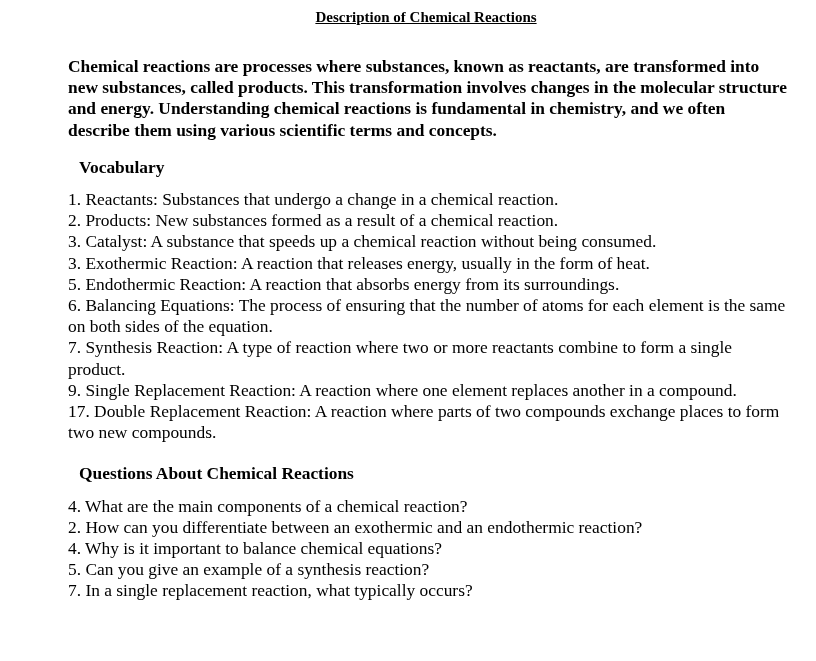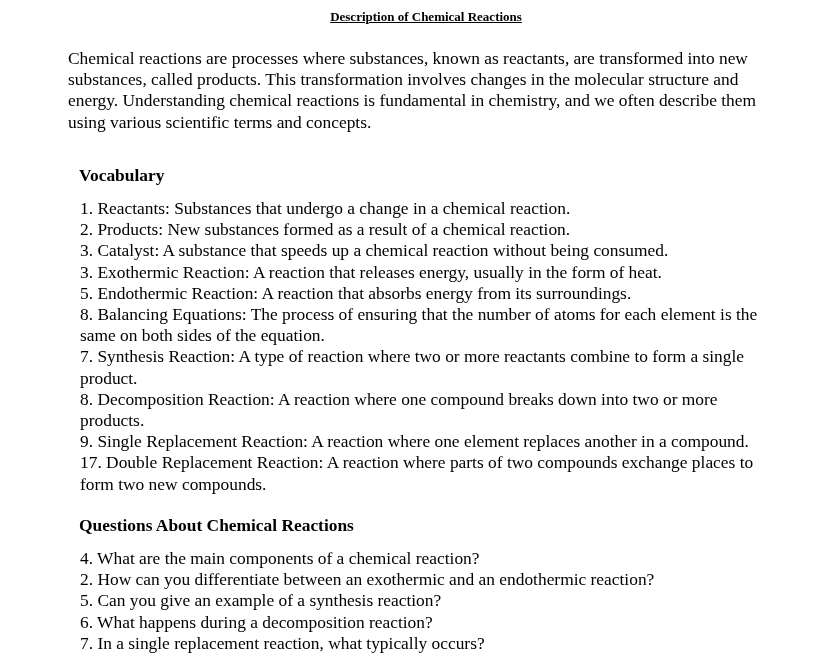--- a/index.html
+++ b/index.html
@@ -20,35 +20,36 @@
     .page {
       position: absolute;
       left: 68px;
       top: 6px;
       width: 720px;
     }
     .title {
       text-align: center;
       font-weight: bold;
       text-decoration: underline;
-      font-size: 13px;
+      font-size: 15px;
       line-height: 22px;
-      margin: 0 0 20px 0;
+      margin: 0 0 28px 0;
       padding-left: 0;
       width: 716px;
     }
     .intro {
-      margin: 0 0 32px 0;
+      margin: 0 0 16px 0;
+      font-weight: bold;
     }
     .section-heading {
       font-weight: bold;
       margin: 11px;
     }
     .list {
-      margin: 12px;
+      margin: 0;
       padding: 0;
       list-style: none;
       font-family: Liberation Serif, serif;
     }
     .list li {
       margin: 0;
       padding: 0;
     }
     .section {
       margin-bottom: 20px;
@@ -63,31 +64,30 @@
   <div class="intro">Chemical reactions are processes where substances, known as reactants, are transformed into new substances, called products. This transformation involves changes in the molecular structure and energy. Understanding chemical reactions is fundamental in chemistry, and we often describe them using various scientific terms and concepts.</div>
 
   <div class="section">
     <div class="section-heading">Vocabulary</div>
     <ul class="list">
       <li>1. Reactants: Substances that undergo a change in a chemical reaction.</li>
       <li>2. Products: New substances formed as a result of a chemical reaction.</li>
       <li>3. Catalyst: A substance that speeds up a chemical reaction without being consumed.</li>
       <li>3. Exothermic Reaction: A reaction that releases energy, usually in the form of heat.</li>
       <li>5. Endothermic Reaction: A reaction that absorbs energy from its surroundings.</li>
-      <li>8. Balancing Equations: The process of ensuring that the number of atoms for each element is the same on both sides of the equation.</li>
+      <li>6. Balancing Equations: The process of ensuring that the number of atoms for each element is the same on both sides of the equation.</li>
       <li>7. Synthesis Reaction: A type of reaction where two or more reactants combine to form a single product.</li>
-      <li>8. Decomposition Reaction: A reaction where one compound breaks down into two or more products.</li>
       <li>9. Single Replacement Reaction: A reaction where one element replaces another in a compound.</li>
       <li>17. Double Replacement Reaction: A reaction where parts of two compounds exchange places to form two new compounds.</li>
     </ul>
   </div>
 
   <div class="section">
     <div class="section-heading">Questions About Chemical Reactions</div>
     <ul class="list">
       <li>4. What are the main components of a chemical reaction?</li>
       <li>2. How can you differentiate between an exothermic and an endothermic reaction?</li>
+      <li>4. Why is it important to balance chemical equations?</li>
       <li>5. Can you give an example of a synthesis reaction?</li>
-      <li>6. What happens during a decomposition reaction?</li>
       <li>7. In a single replacement reaction, what typically occurs?</li>
     </ul>
   </div>
 </div>
 
 </body></html>

